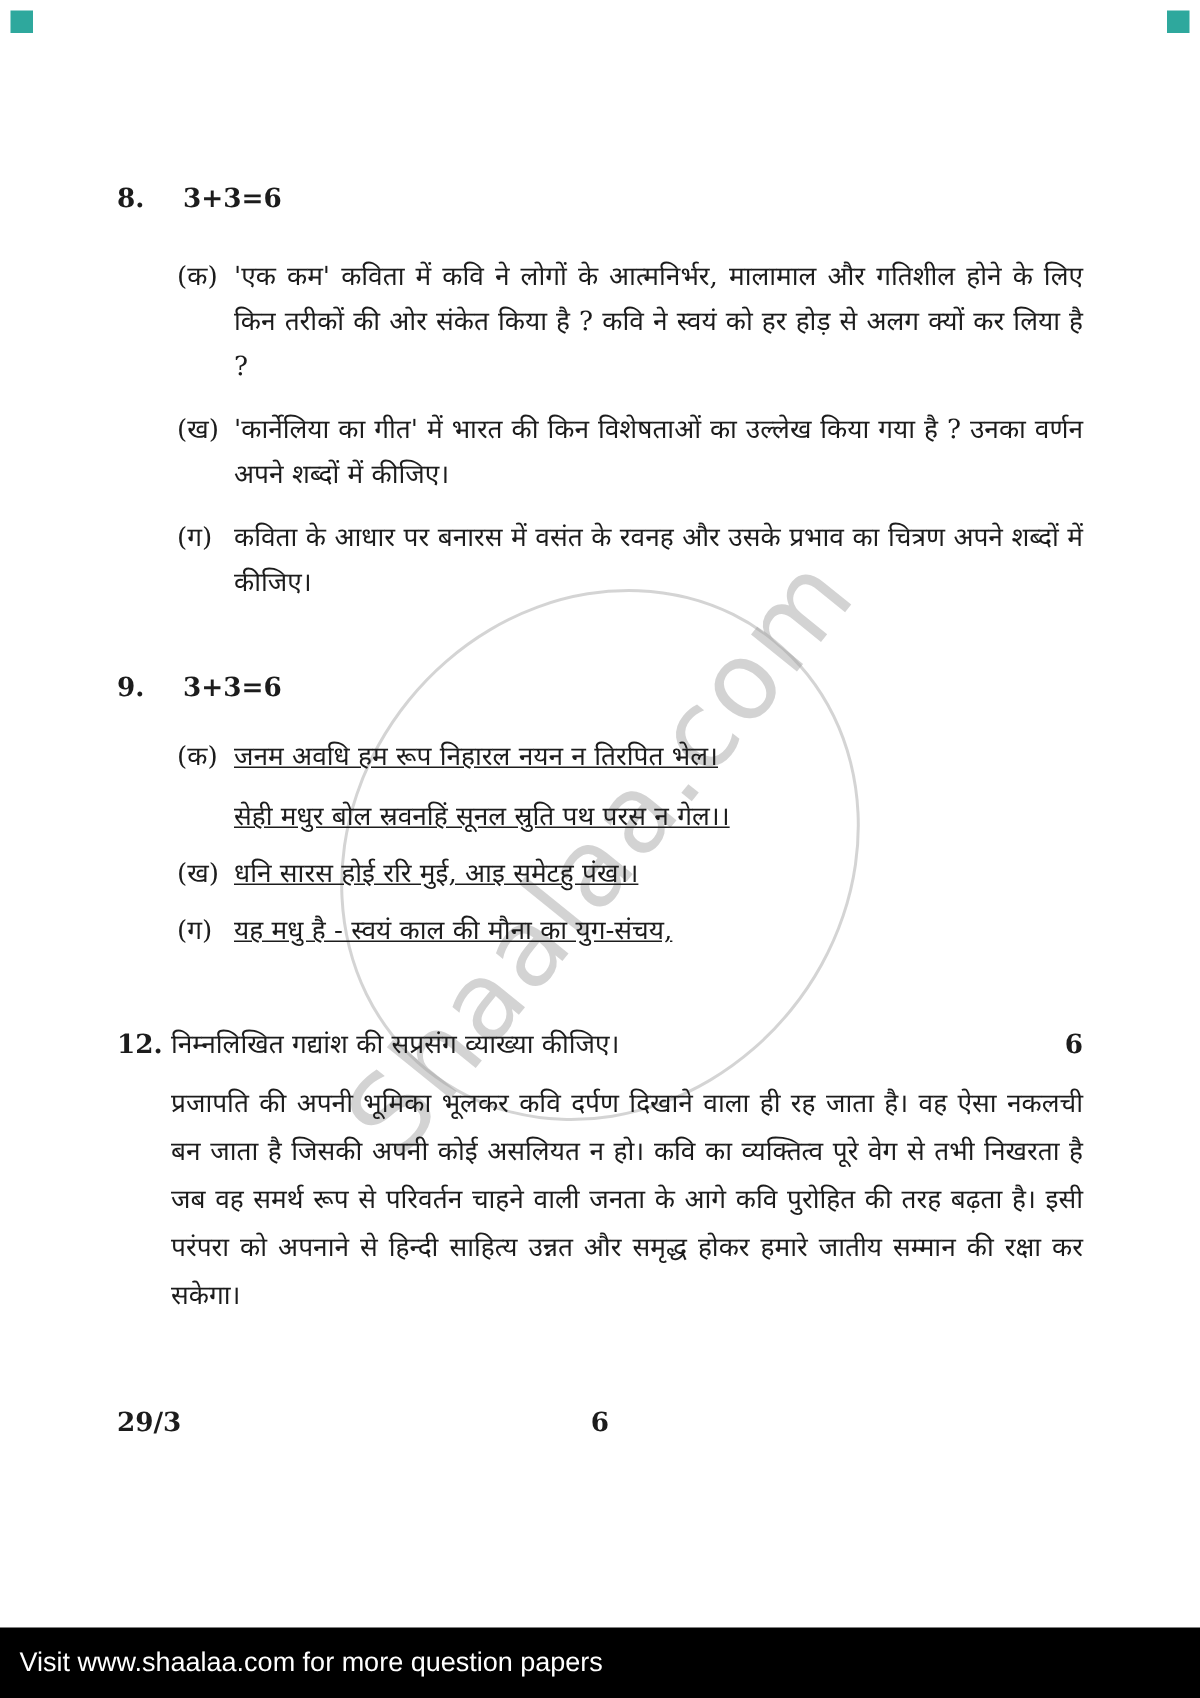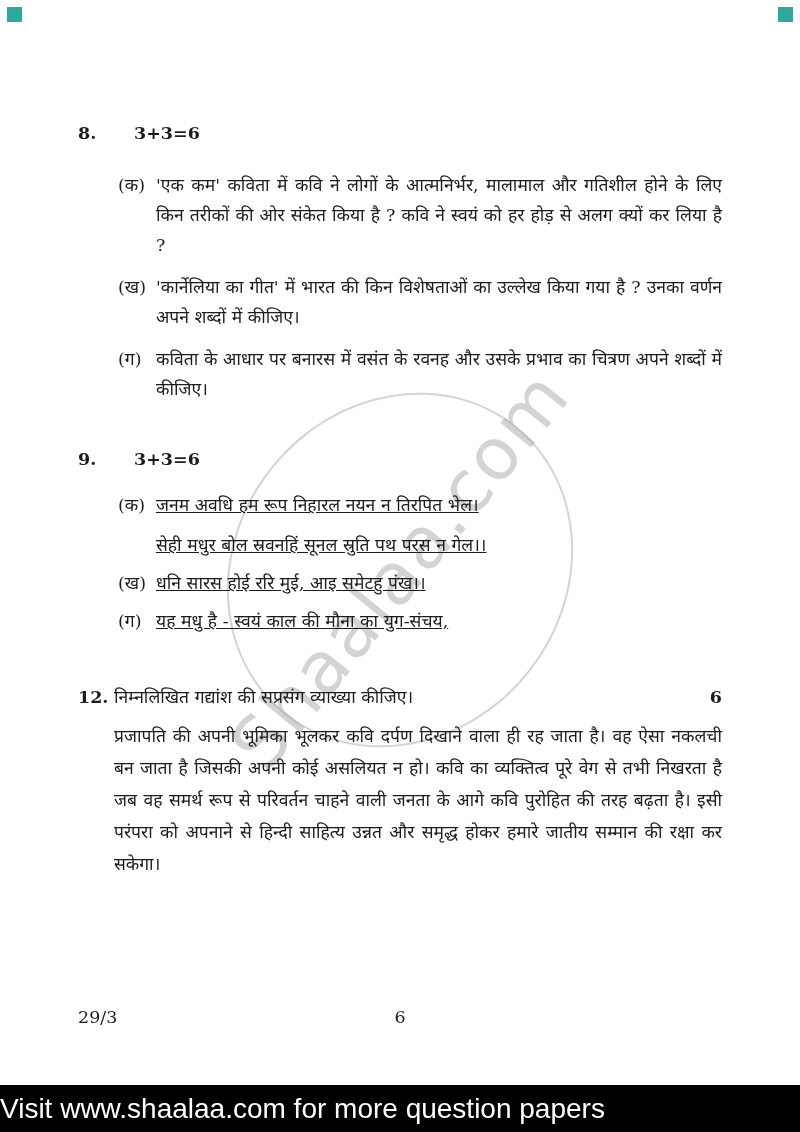--- a/index.html
+++ b/index.html
@@ -76,21 +76,21 @@
   }
   .q-num {
     width: 36px;
     flex-shrink: 0;
     font-weight: bold;
   }
   .q-text { flex: 1; }
   .q-text b { font-weight: bold; }
   .q-marks {
     font-weight: bold;
-    margin-left: 20px;
+    margin-left: 8px;
     white-space: nowrap;
   }
 
   .q-parts { margin-top: 22px; }
   .q-parts.verses { margin-top: 16px; }
 
   .part {
     display: flex;
     margin-left: 40px;
     line-height: 30px;
@@ -111,44 +111,45 @@
 
   .passage {
     margin-left: 36px;
     margin-top: 8px;
     line-height: 32px;
     text-align: justify;
   }
 
   .footer {
     position: absolute;
-    top: 1007px;
+    top: 939px;
     left: 78px;
     right: 78px;
     z-index: 1;
     font-size: 17.5px;
-    font-weight: normal;
+    font-weight: bold;
     height: 30px;
     text-align: center;
   }
   .footer .exam-code { position: absolute; left: 0; top: 0; }
   .footer .page-num  { position: absolute; left: 50%; transform: translateX(-50%); top: 0; }
 
   .bottom-bar {
     position: absolute;
     left: 0;
     bottom: 0;
     width: 800px;
     height: 47px;
     background: #000000;
     color: #ffffff;
     display: flex;
     align-items: center;
+    padding-left: 13px;
     font-family: "Liberation Sans", "DejaVu Sans", sans-serif;
-    font-size: 28px;
+    font-size: 18px;
     z-index: 2;
   }
 </style>
 </head>
 <body>
 
 <div class="page">
 
   <div class="corner tl"></div>
   <div class="corner tr"></div>

